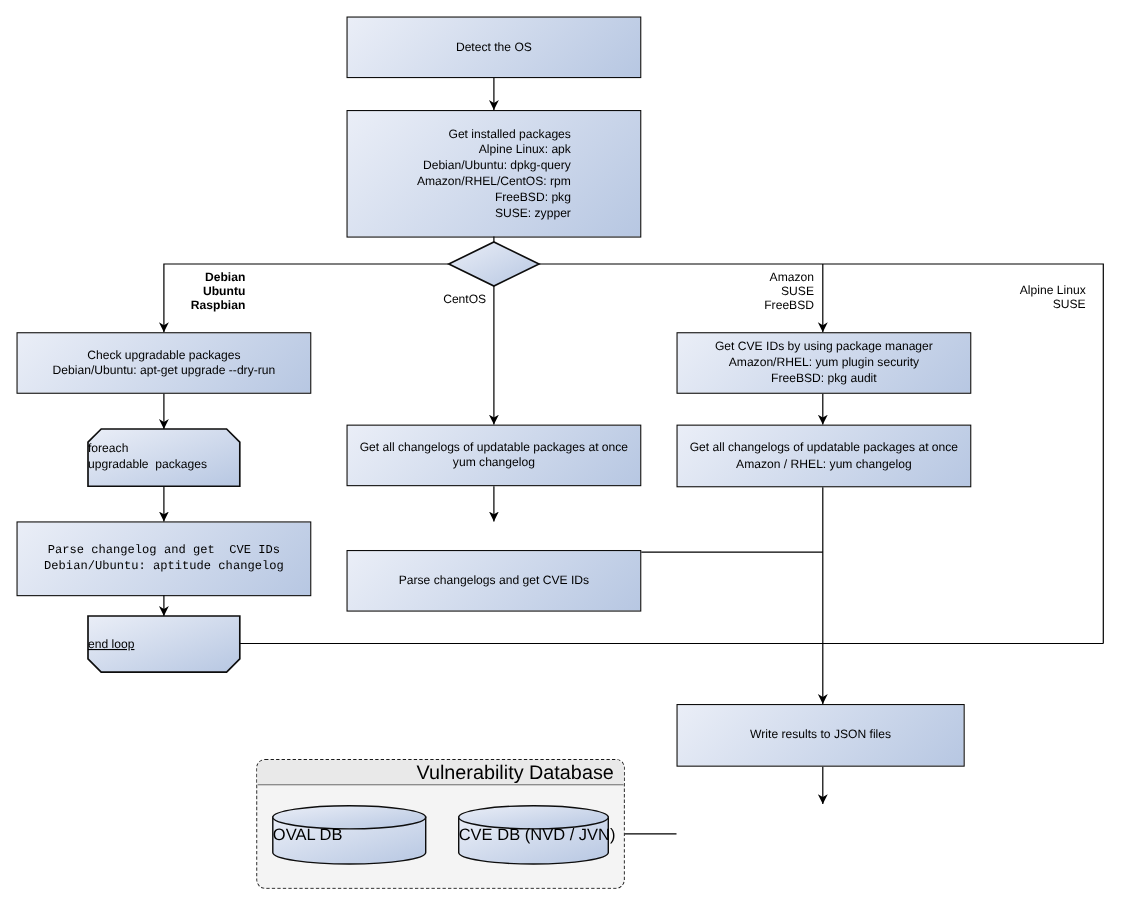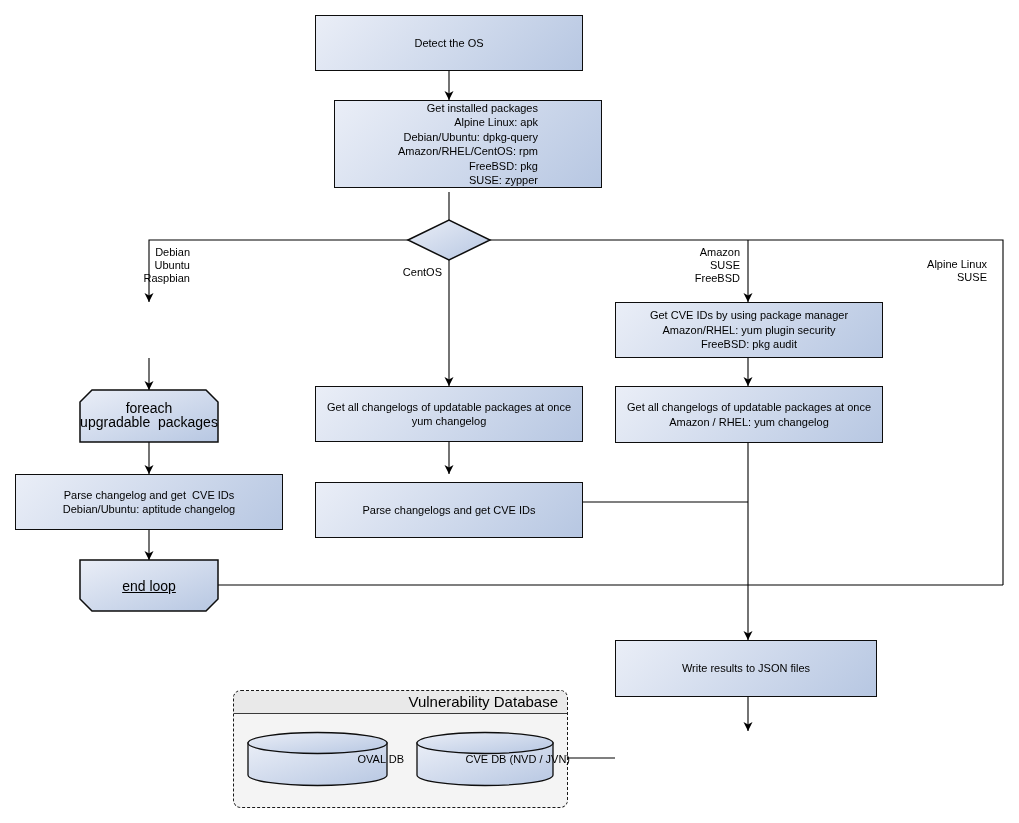--- a/index.html
+++ b/index.html
@@ -13,40 +13,40 @@
     position:absolute; z-index:3;
     display:flex; align-items:center; justify-content:center;
     background:linear-gradient(135deg,#eaeef7 0%,#b7c7e2 100%);
     border:1.5px solid #0d0d0d; box-sizing:border-box;
     font-size:11px; line-height:14.5px; text-align:center;
     overflow:visible;
   }
   .box .t { white-space:pre; }
   .box.align-right .t { text-align:right; }
   .shape-label {
-    position:absolute; z-index:4; font-size:14px; line-height:14px;
-    text-align:center; white-space:pre;
+    position:absolute; z-index:4; font-size:11px; line-height:14px;
+    text-align:left; white-space:pre;
   }
   .flow-label {
     position:absolute; z-index:4; font-size:11px; line-height:13.2px;
     text-align:right; white-space:pre;
   }
   #vulndb {
     position:absolute; z-index:1; left:233px; top:690px; width:335px; height:118px;
     box-sizing:border-box; background:#f4f4f4;
     border:1.5px dashed #1a1a1a; border-radius:8px;
   }
   #vulndb .hdr {
     box-sizing:border-box; width:100%; height:23px; background:#e9e9e9;
     border-bottom:1px solid #3a3a3a; border-radius:7px 7px 0 0;
-    font-size:15px; line-height:22px; text-align:right; padding-right:9px;
+    font-size:18px; line-height:22px; text-align:right; padding-right:9px;
   }
   .cyl-label {
-    position:absolute; z-index:4; font-size:11px; line-height:13px;
-    text-align:right; white-space:pre;margin-left:17px;
+    position:absolute; z-index:4; font-size:15px; line-height:13px;
+    text-align:left; white-space:pre;
   }
 </style>
 </head>
 <body>
 
 <div id="canvas">
 
   <div id="vulndb">
     <div class="hdr">Vulnerability Database</div>
   </div>
@@ -95,41 +95,45 @@
     <g>
       <path d="M417,743 V775 A68,10.5 0 0 0 553,775 V743 Z" fill="url(#nodeGrad)" stroke="#0d0d0d" stroke-width="1.3"></path>
       <ellipse cx="485" cy="743" rx="68" ry="10.5" fill="url(#nodeGrad)" stroke="#0d0d0d" stroke-width="1.3"></ellipse>
     </g>
   </svg>
 
   <div class="box" style="left:315px; top:15px;  width:268px; height:56px;">
     <span class="t">Detect the OS</span>
   </div>
 
-  <div class="box align-right" style="left:315px; top:100px; width:268px; height:88px;margin-left:19px;">
+  <div class="box align-right" style="left:315px; top:100px; width:268px; height:116px;">
     <span class="t">Get installed packages
 Alpine Linux: apk
 Debian/Ubuntu: dpkg-query
 Amazon/RHEL/CentOS: rpm
 FreeBSD: pkg
 SUSE: zypper</span>
   </div>
 
+  <div class="box" style="left:15px; top:302px; width:268px; height:56px;">
+    <span class="t">Check upgradable packages
+Debian/Ubuntu: apt-get upgrade --dry-run</span>
+  </div>
 
-  <div class="box" style="left:15px; top:474px; width:268px; height:56px;">
+  <div class="box" style="left:15px; top:474px; width:268px; height:68px;font-family:Liberation Mono, monospace;">
     <span class="t">Parse changelog and get  CVE IDs
 Debian/Ubuntu: aptitude changelog</span>
   </div>
 
   <div class="box" style="left:315px; top:386px; width:268px; height:56px;">
     <span class="t">Get all changelogs of updatable packages at once
 yum changelog</span>
   </div>
 
-  <div class="box" style="left:315px; top:482px; width:268px; height:56px;">
+  <div class="box" style="left:315px; top:500px; width:268px; height:56px;">
     <span class="t">Parse changelogs and get CVE IDs</span>
   </div>
 
   <div class="box" style="left:615px; top:302px; width:268px; height:56px;">
     <span class="t">Get CVE IDs by using package manager
 Amazon/RHEL: yum plugin security
 FreeBSD: pkg audit</span>
   </div>
 
   <div class="box" style="left:615px; top:386px; width:268px; height:57px;">
@@ -140,21 +144,21 @@
   <div class="box" style="left:615px; top:640px; width:262px; height:57px;">
     <span class="t">Write results to JSON files</span>
   </div>
 
 
   <div class="shape-label" style="left:80px; top:401px; width:138px;">foreach
 upgradable  packages</div>
 
   <div class="shape-label" style="left:80px; top:579px; width:138px;text-decoration:underline;">end loop</div>
 
-  <div class="flow-label" style="left:90px; top:246px; width:100px;">Debian
+  <div class="flow-label" style="left:123px; top:246px; width:100px;font-weight:bold;">Debian
 Ubuntu
 Raspbian</div>
 
   <div class="flow-label" style="left:342px; top:266px; width:100px;">CentOS</div>
 
   <div class="flow-label" style="left:640px; top:246px; width:100px;">Amazon
 SUSE
 FreeBSD</div>
 
   <div class="flow-label" style="left:887px; top:258px; width:100px;">Alpine Linux

